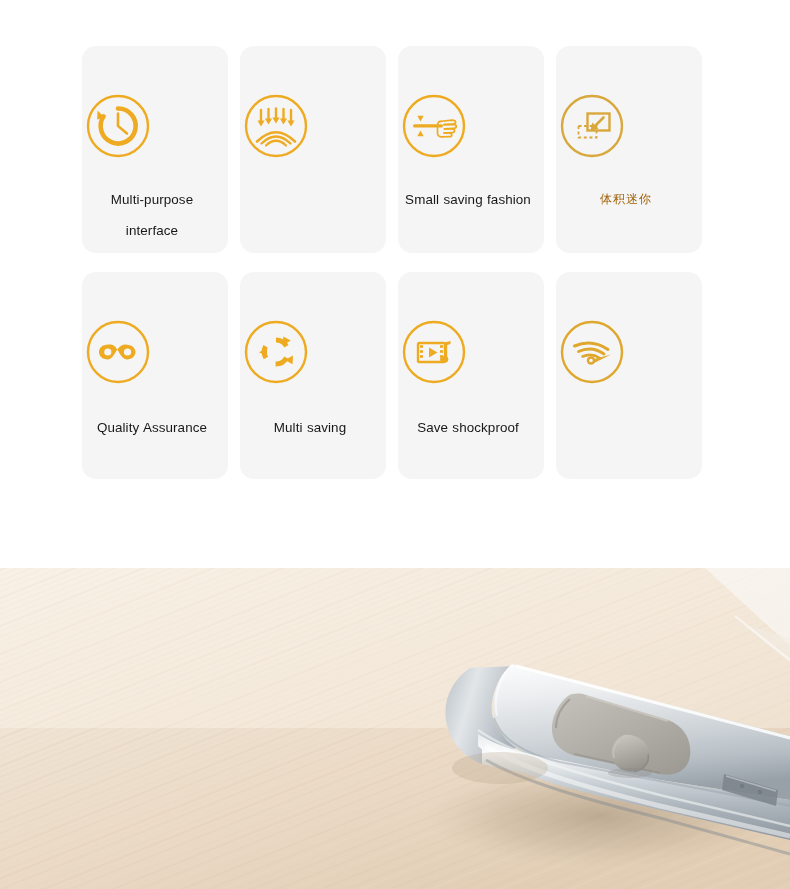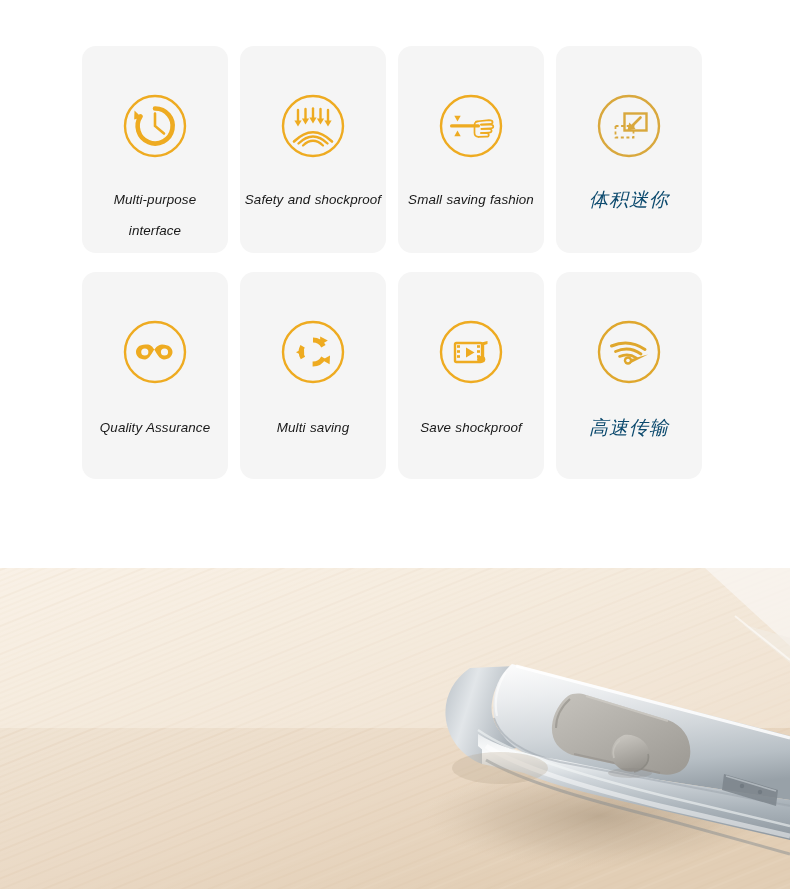--- a/index.html
+++ b/index.html
@@ -33,25 +33,23 @@
     grid-template-rows: 207px 207px;
     column-gap: 12px;
     row-gap: 19px;
   }
 
   .card {
     background: #f5f5f5;
     border-radius: 14px;
     display: flex;
     flex-direction: column;
-    align-items: center;
     box-sizing: border-box;
     padding-top: 44px;
     overflow: hidden;
-    font-style: italic;
   }
 
   .card .icon-wrap {
     width: 72px;
     height: 72px;
     display: flex;
     align-items: center;
     justify-content: center;
   }
 
@@ -66,22 +64,22 @@
     width: 140px;
     text-align: center;
     font-size: 13.4px;
     line-height: 31px;
     color: #181818;
     letter-spacing: 0.1px;
     word-spacing: 0.5px;
   }
 
   .card-label.cn {
-    color: #0c4a6e;
-    font-size: 19px;
+    color: #a16207;
+    font-size: 12px;
     letter-spacing: 1px;
   }
 
   
   .row2 .card-label { margin-top: 24px; }
 
   
   .photo {
     position: absolute;
     left: 0;
@@ -132,23 +130,20 @@
             <path d="M28.5 34.5 L24.9 28.5 L32.1 28.5 Z"></path>
             <path d="M36 33.5 L32.4 27.5 L39.6 27.5 Z"></path>
             <path d="M43.5 34.5 L39.9 28.5 L47.1 28.5 Z"></path>
             <path d="M51 36.5 L47.4 30.5 L54.6 30.5 Z"></path>
           </g>
           <path d="M17 51.5 Q36 33 55 51.5" stroke="#eeab21" stroke-width="2.6" fill="none" stroke-linecap="round"></path>
           <path d="M21.5 53.5 Q36 39.5 50.5 53.5" stroke="#eeab21" stroke-width="2.4" fill="none" stroke-linecap="round"></path>
           <path d="M26 55.5 Q36 46 46 55.5" stroke="#eeab21" stroke-width="2.2" fill="none" stroke-linecap="round"></path>
         </svg>
       </div>
-      <div class="card-label">
-        <div>Safety and shockproof</div>
-      </div>
     </div>
 
     <div class="card row1">
       <div class="icon-wrap">
         <svg viewBox="0 0 72 72" fill="none">
           <circle cx="36" cy="36" r="30" stroke="#eeab21" stroke-width="2.4"></circle>
           <rect x="15" y="34.2" width="30" height="3.4" rx="1.6" fill="#eeab21"></rect>
           <g fill="#eeab21">
             <path d="M22.5 31.5 L19.3 25.8 L25.7 25.8 Z"></path>
             <path d="M22.5 40.5 L19.3 46.2 L25.7 46.2 Z"></path>
@@ -246,23 +241,20 @@
         <svg viewBox="0 0 72 72" fill="none">
           <circle cx="36" cy="36" r="30" stroke="#dfa72d" stroke-width="2.4"></circle>
           <path d="M18.5 30 Q36 22.5 52 33.5" stroke="#dfa72d" stroke-width="3" fill="none" stroke-linecap="round"></path>
           <path d="M22.5 35.5 Q36 29.5 48 38" stroke="#dfa72d" stroke-width="2.8" fill="none" stroke-linecap="round"></path>
           <path d="M26.5 40.5 Q35.5 36.5 43.5 42" stroke="#dfa72d" stroke-width="2.6" fill="none" stroke-linecap="round"></path>
           <path d="M36.5 43.5 L55 38.5 L38 47 Z" fill="#dfa72d"></path>
           <circle cx="35" cy="44.5" r="4.2" fill="#dfa72d"></circle>
           <circle cx="35" cy="44.5" r="1.8" fill="#f5f5f5"></circle>
         </svg>
       </div>
-      <div class="card-label cn">
-        <div>高速传输</div>
-      </div>
     </div>
 
   </div>
 
   <div class="photo">
     <svg viewBox="0 0 790 321" preserveAspectRatio="none">
       <defs>
         <linearGradient id="woodBase" x1="0" y1="0" x2="0.65" y2="1">
           <stop offset="0" stop-color="#f6ede1"></stop>
           <stop offset="0.35" stop-color="#f0e4d4"></stop>

